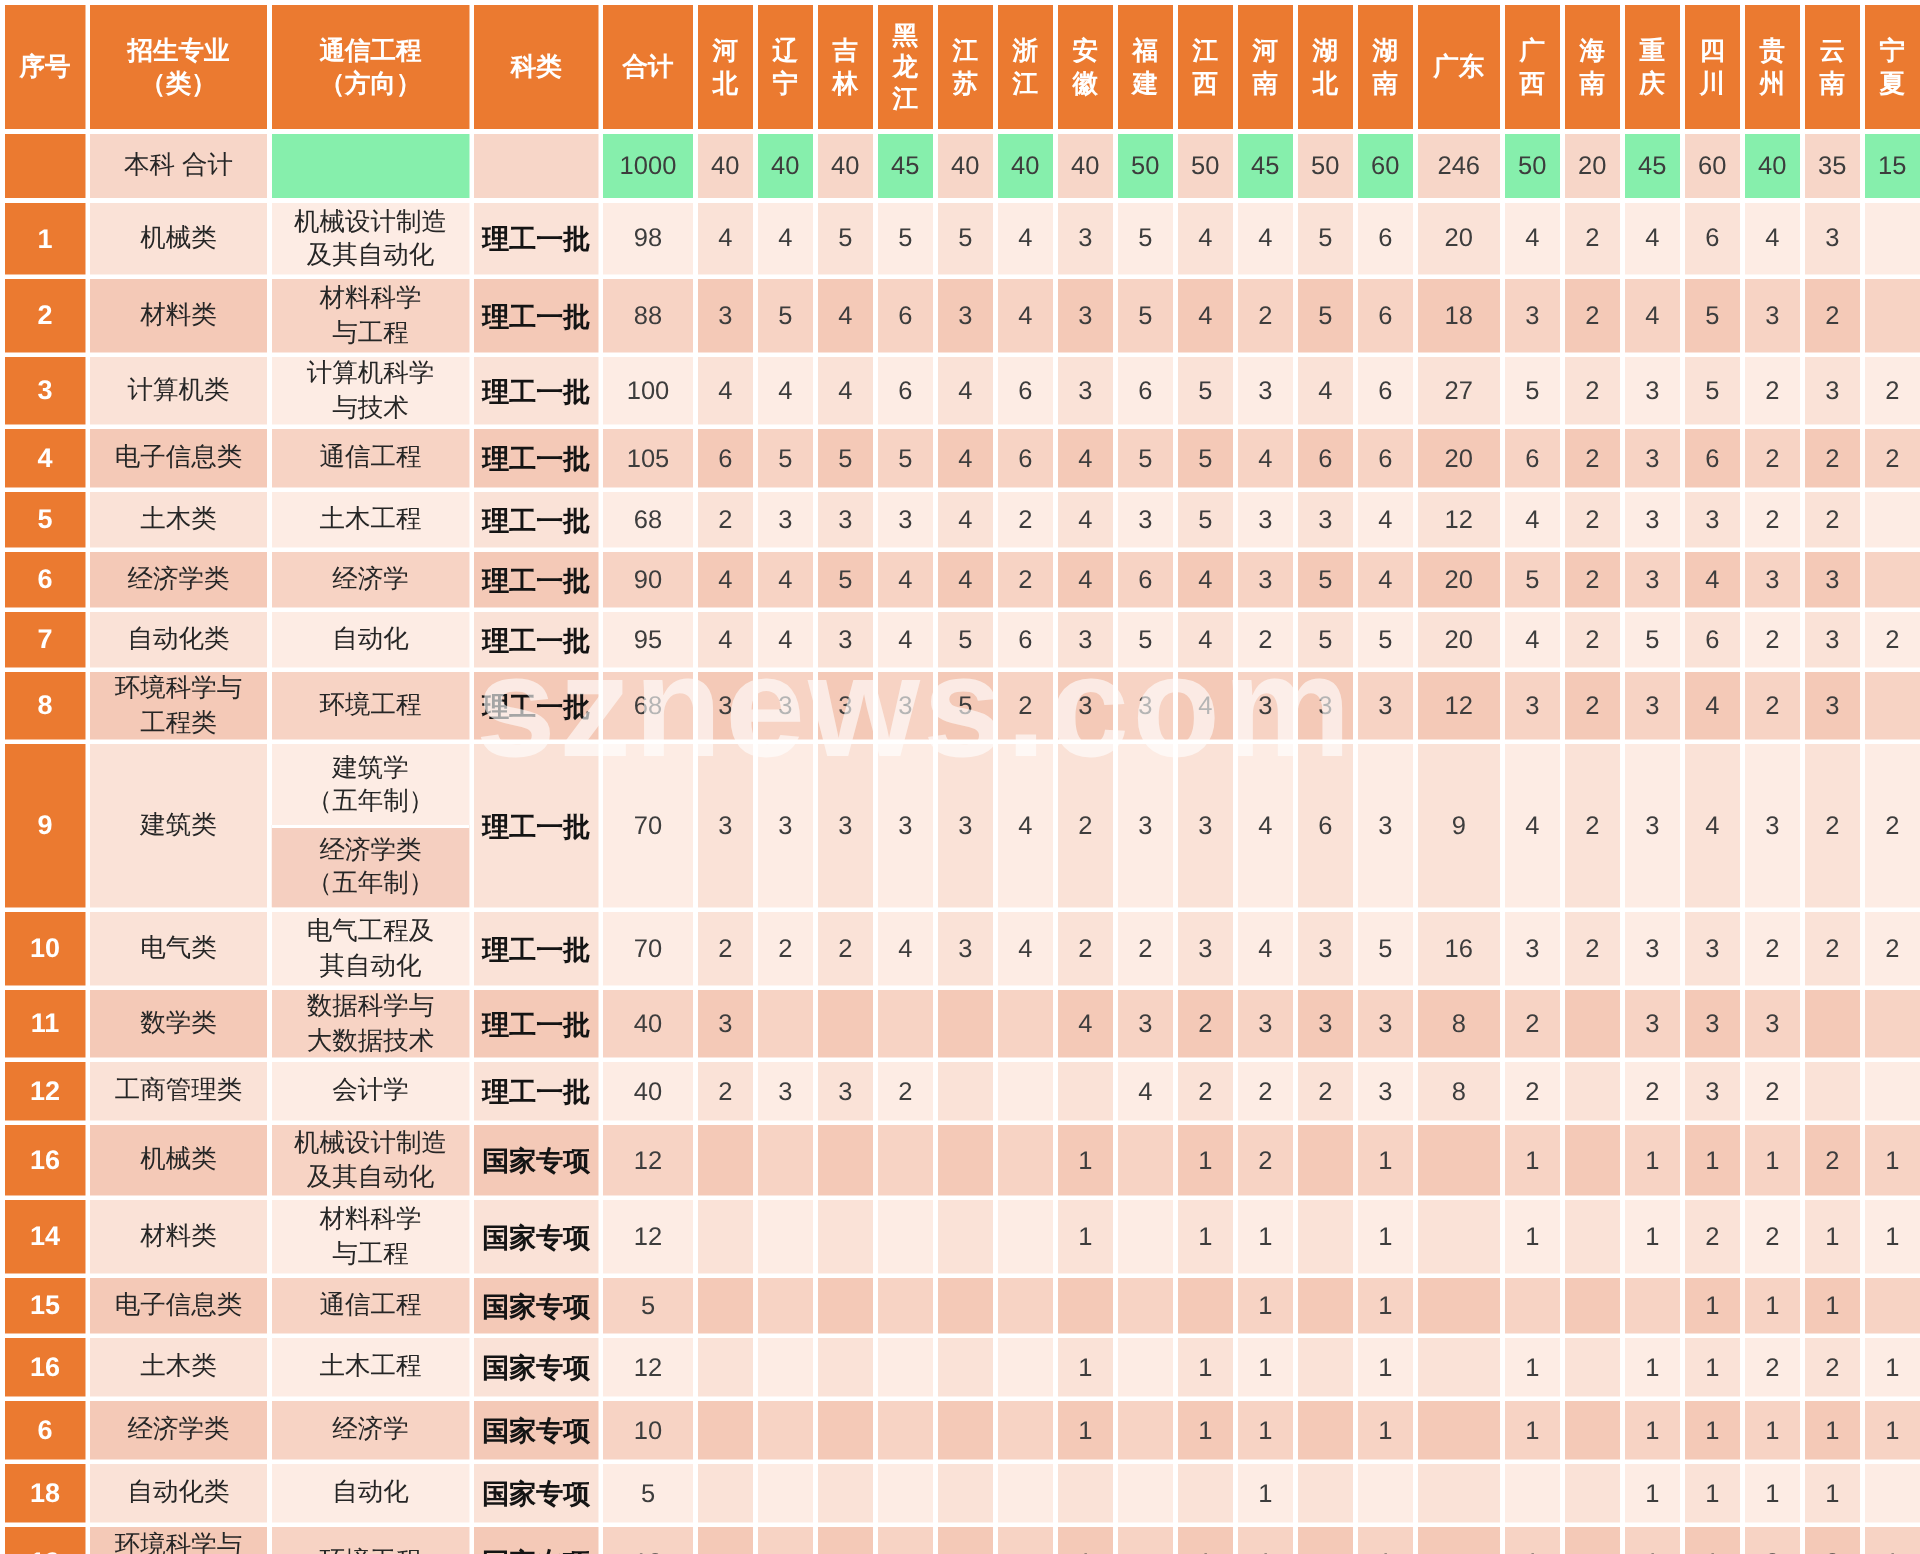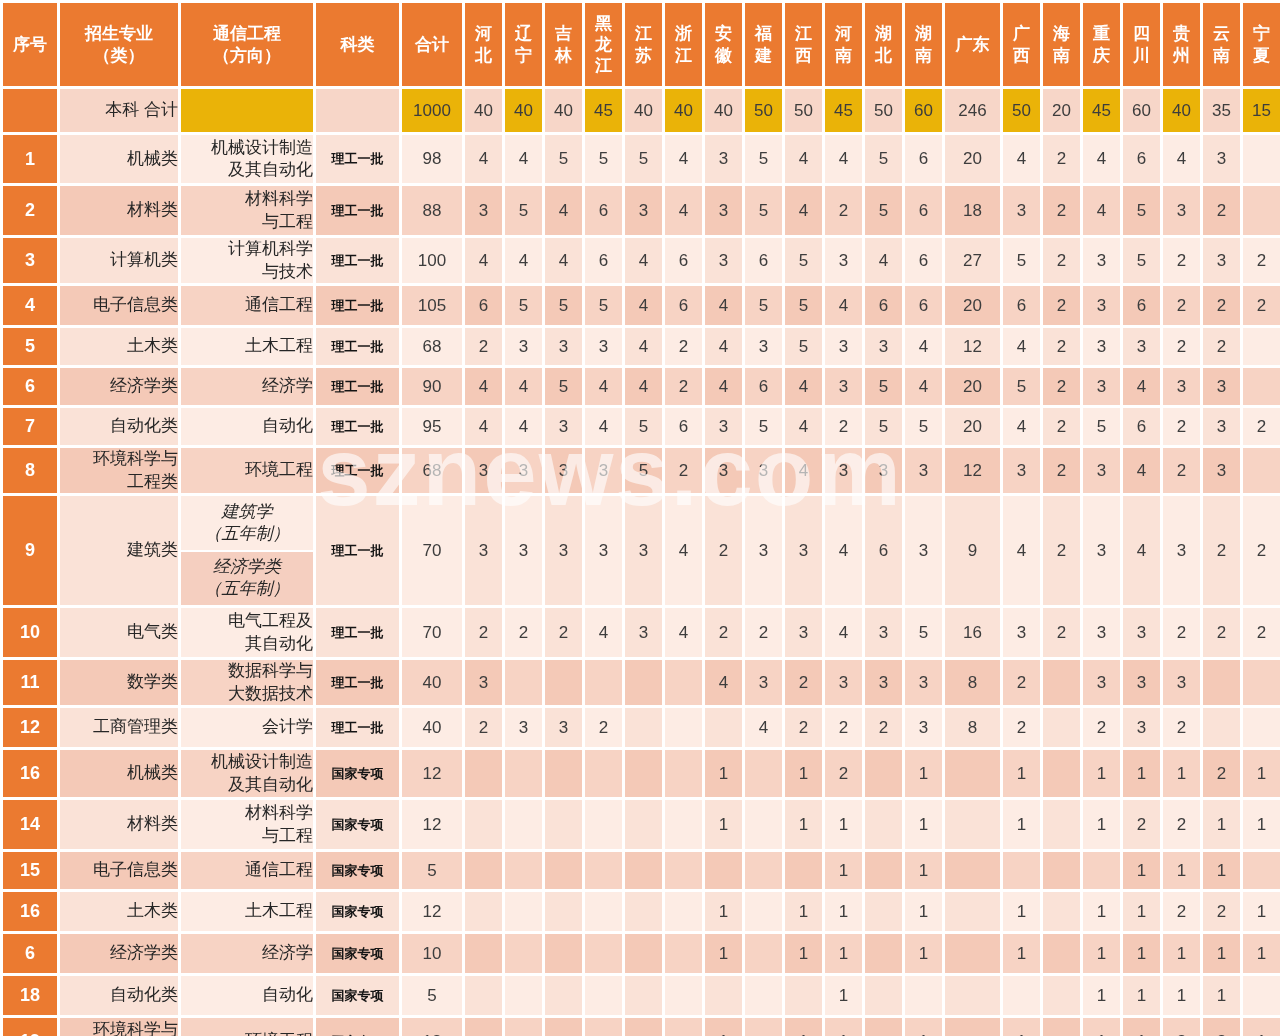--- a/index.html
+++ b/index.html
@@ -7,28 +7,28 @@
   .screen{position:relative;width:1280px;height:1036px;background:#ffffff;overflow:hidden;}
   table{border-collapse:collapse;table-layout:fixed;width:1280px;height:1036px;}
   td,th{border:3px solid #ffffff;text-align:center;vertical-align:middle;padding:0;overflow:hidden;}
   th.head{background:#eb7a30;color:#ffffff;font-weight:bold;font-size:17px;line-height:1.25;white-space:pre-line;}
   .prov-v{display:inline-block;width:1.1em;word-break:break-all;line-height:1.25;}
   td.idx{background:#eb7a30 !important;color:#ffffff;font-weight:bold;font-size:18px;}
   tr.rl td{background:#fdece4;}
   tr.rl td:nth-child(2n){background:#fae2d7;}
   tr.rd td{background:#f7d3c4;}
   tr.rd td:nth-child(2n){background:#f4c9b7;}
-  tr.rs td{background:#eab308;}
+  tr.rs td{background:#86efac;}
   tr.rs td:nth-child(2n){background:#f7d6c8;}
-  .major,.sub{font-size:17px;color:#262626;white-space:pre-line;line-height:1.3;text-align:right;}
-  .cat{font-size:13px;font-weight:bold;color:#141414;}
+  .major,.sub{font-size:17px;color:#262626;white-space:pre-line;line-height:1.3;}
+  .cat{font-size:18px;font-weight:bold;color:#141414;}
   .num{font-size:17px;color:#3d3d3d;}
   td.subsplit{padding:0;}
   .sub-split{display:flex;flex-direction:column;width:100%;height:100%;}
-  .sub-split > div{flex:1;display:flex;align-items:center;justify-content:center;white-space:pre-line;font-size:17px;color:#262626;line-height:1.3;font-style:italic;}
+  .sub-split > div{flex:1;display:flex;align-items:center;justify-content:center;white-space:pre-line;font-size:17px;color:#262626;line-height:1.3;}
   .sub-b{background:#f5cfc0;border-top:2px solid #ffffff;}
   .watermark{position:absolute;left:250px;top:420px;width:720px;text-align:center;
     color:rgba(255,255,255,0.62);pointer-events:none;z-index:5;font-weight:bold;}
   .wm1{font-size:104px;line-height:1.0;letter-spacing:6px;}
   .wm2{font-size:96px;line-height:1.0;margin-top:4px;letter-spacing:2px;text-align:center;}
 </style>
 </head>
 <body>
 
 <div class="screen">

